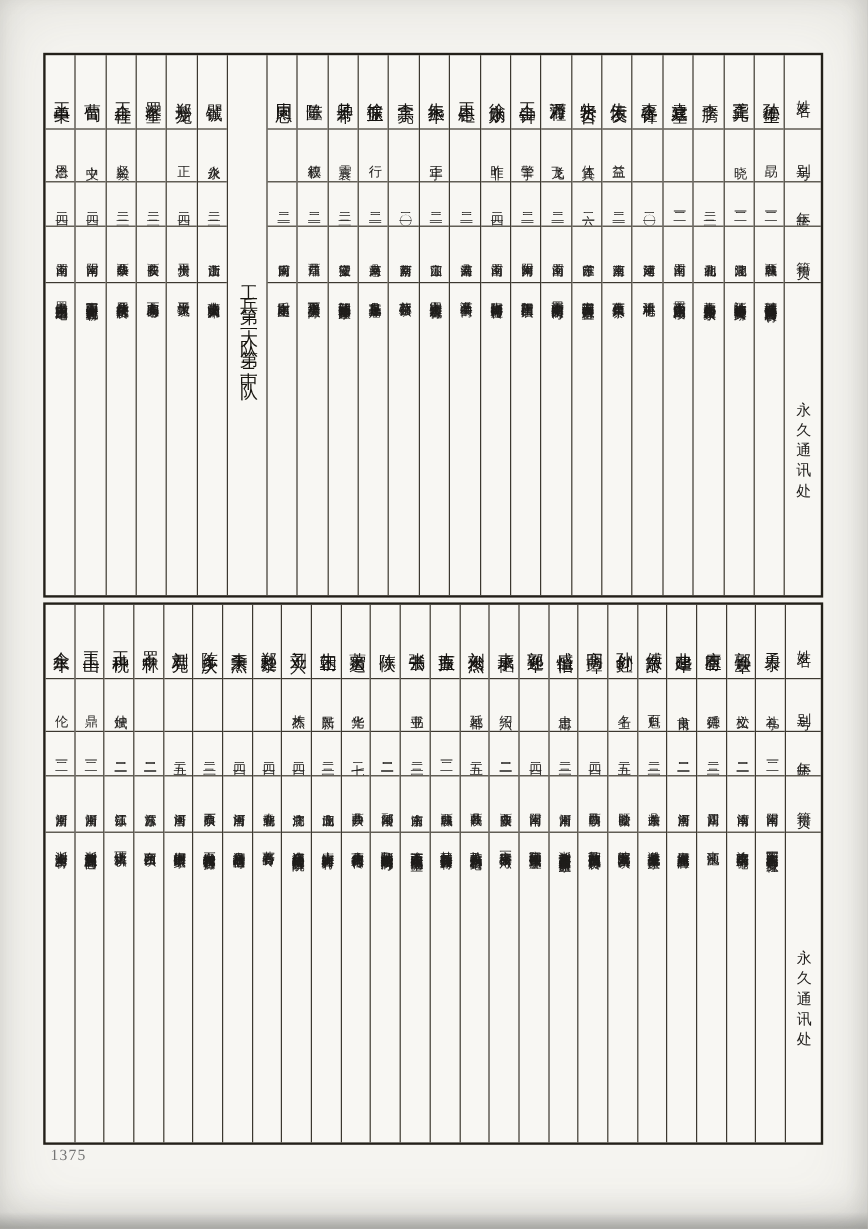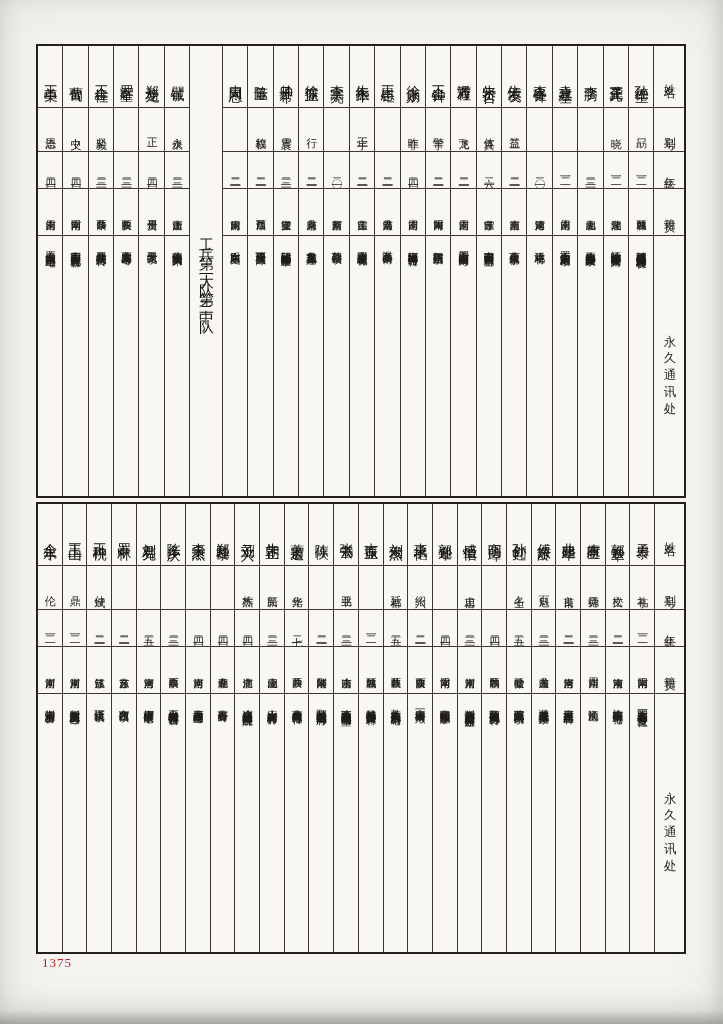--- a/index.html
+++ b/index.html
@@ -59,21 +59,21 @@
   .c-addr span  {font-size:10.5px;line-height:11.5px;letter-spacing:.5px;height:100%;}
   .c-addr-header{align-items:center;padding:0;}
   .c-addr-header span{height:auto;font-size:12.5px;letter-spacing:17px;}
   .header-strip .c-name span,
   .header-strip .c-alias span,
   .header-strip .c-age span,
   .header-strip .c-native span{font-size:12px;letter-spacing:3px;}
   .c-title span{font-size:15px;letter-spacing:9px;color:#17150f;}
   .page-number{
     position:absolute;left:42px;top:955px;
-    font-size:13px;letter-spacing:1px;color:#b91c1c;
+    font-size:13px;letter-spacing:1px;color:#737373;
   }
 </style>
 </head>
 <body>
 
 <div class="page">
   <div id="table0" class="roster">
       <div class="strip header-strip">
         <div class="cell c-name">
           <span>姓名</span>

